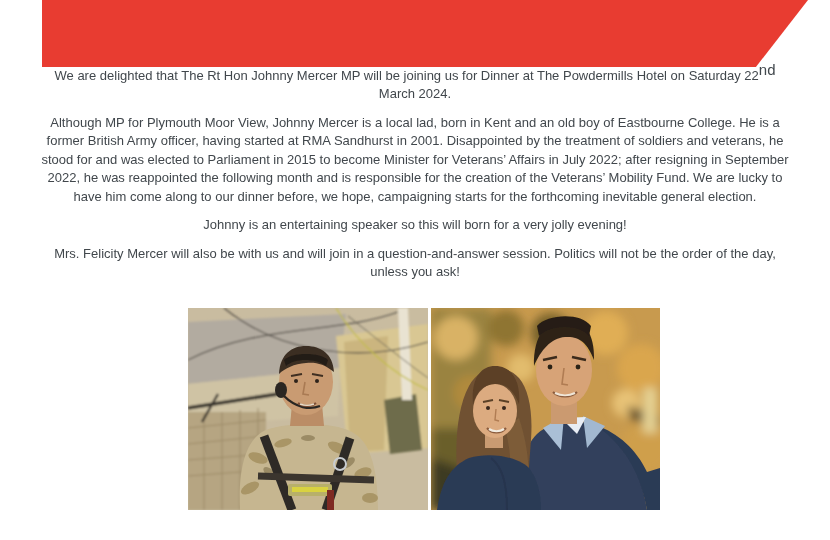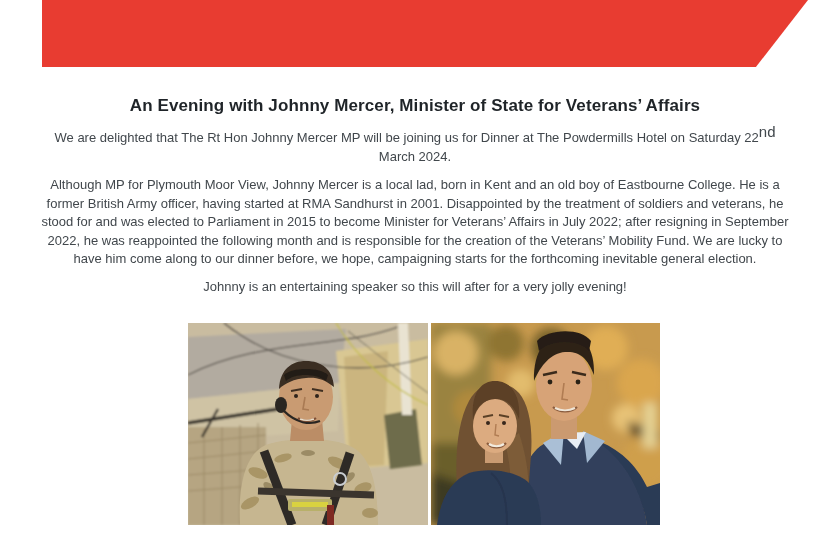--- a/index.html
+++ b/index.html
@@ -25,28 +25,28 @@
   }
   figure{margin:0;line-height:0}
   svg{display:block}
 </style>
 </head>
 <body>
 
 <div class="banner" style="background: rgb(232, 60, 49);"></div>
 
 <main>
-  <h1>An Evening with Johnny Mercer, Minister of State for Veterans’ Affairs</h1>
 
   <p><span>We are delighted that The Rt Hon Johnny Mercer MP will be joining us for Dinner at The Powdermills Hotel on Saturday 22</span><sup>nd</sup><span> March 2024.</span></p>
 
   <p>Although MP for Plymouth Moor View, Johnny Mercer is a local lad, born in Kent and an old boy of Eastbourne College. He is a former British Army officer, having started at RMA Sandhurst in 2001. Disappointed by the treatment of soldiers and veterans, he stood for and was elected to Parliament in 2015 to become Minister for Veterans’ Affairs in July 2022; after resigning in September 2022, he was reappointed the following month and is responsible for the creation of the Veterans’ Mobility Fund. We are lucky to have him come along to our dinner before, we hope, campaigning starts for the forthcoming inevitable general election.</p>
 
-  <p>Johnny is an entertaining speaker so this will after for a very jolly evening!</p>
+  <p>Johnny is an entertaining speaker so this will born for a very jolly evening!</p>
 
+  <p>Mrs. Felicity Mercer will also be with us and will join in a question-and-answer session. Politics will not be the order of the day, unless you ask!</p>
 
   <div class="photos">
 
     <figure>
       <svg width="240" height="202" viewBox="0 0 240 202">
         <defs>
           <filter id="lb" x="-10%" y="-10%" width="120%" height="120%">
               <feGaussianBlur stdDeviation="1.2"></feGaussianBlur>
             </filter>
           <filter id="lf">

